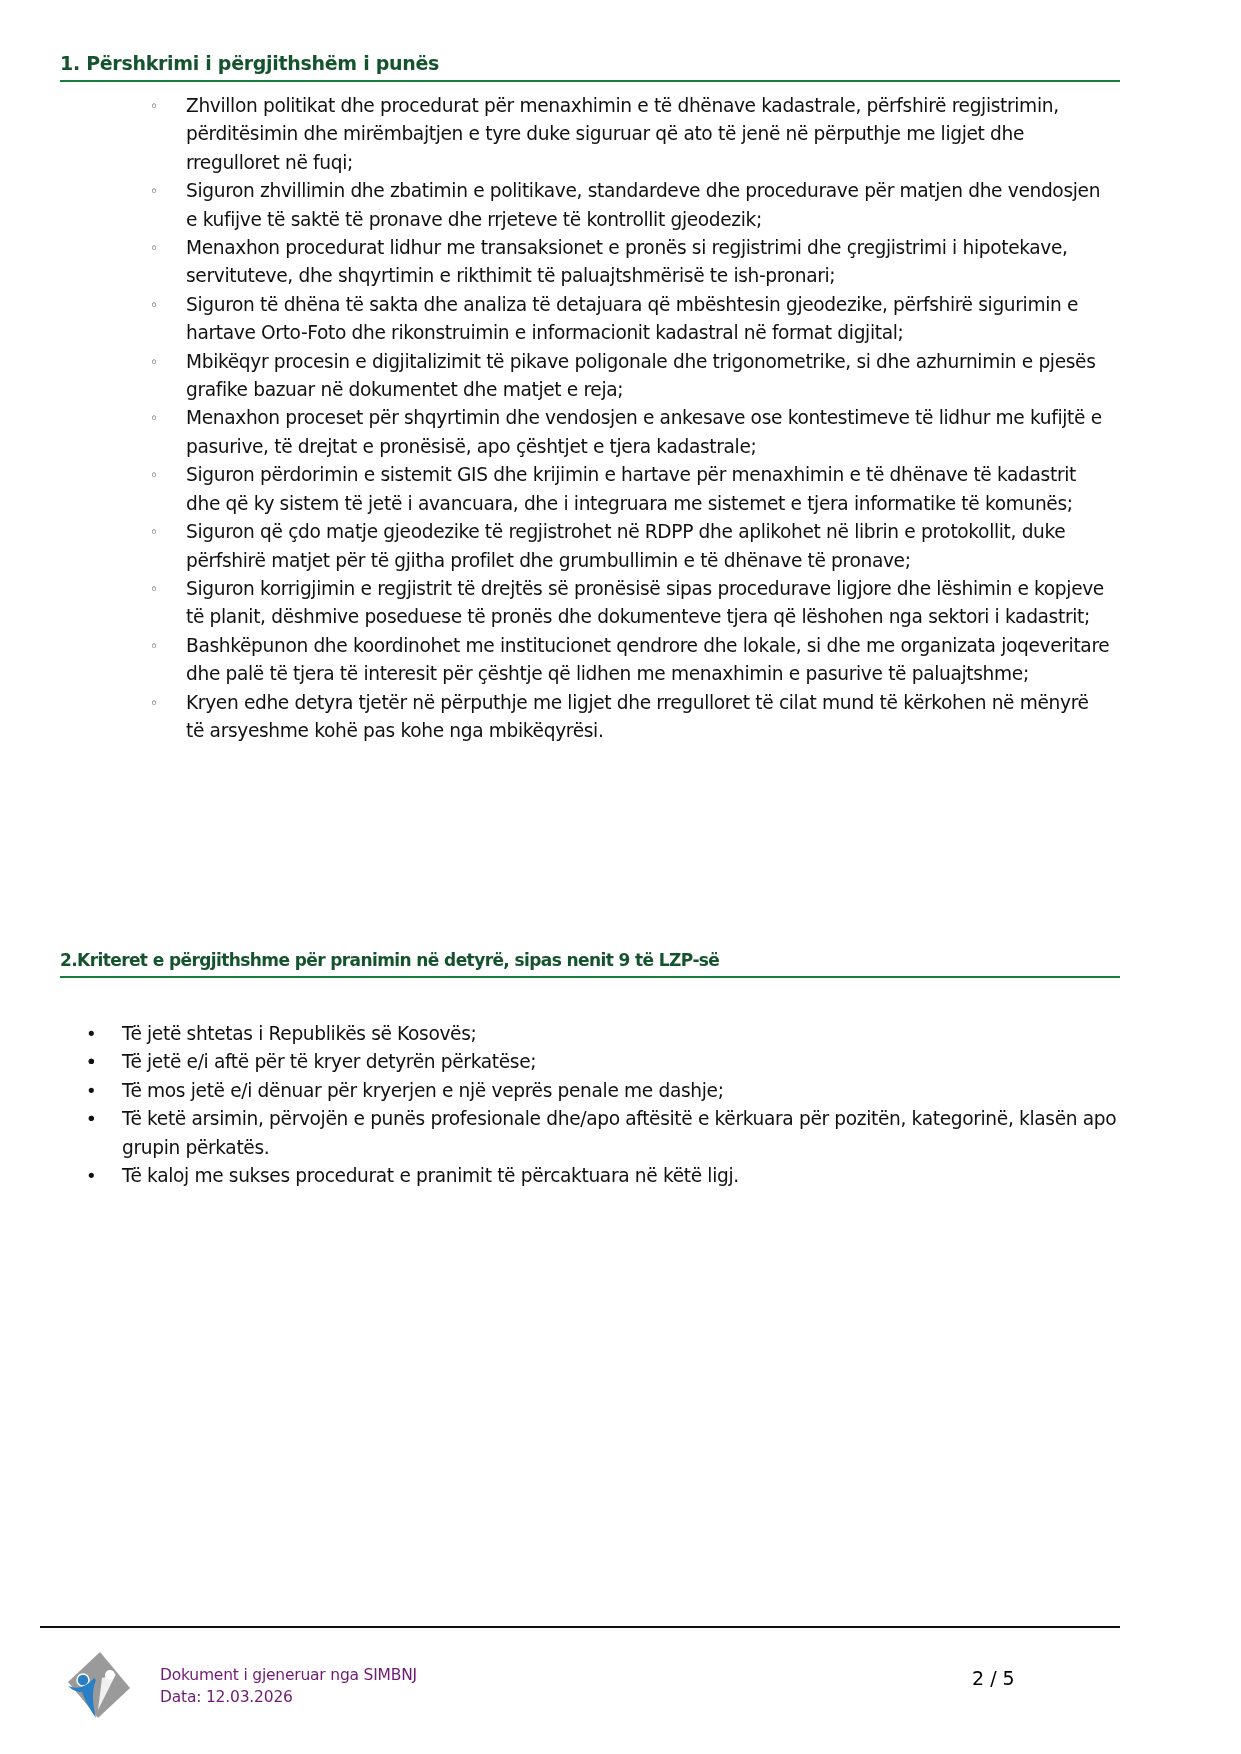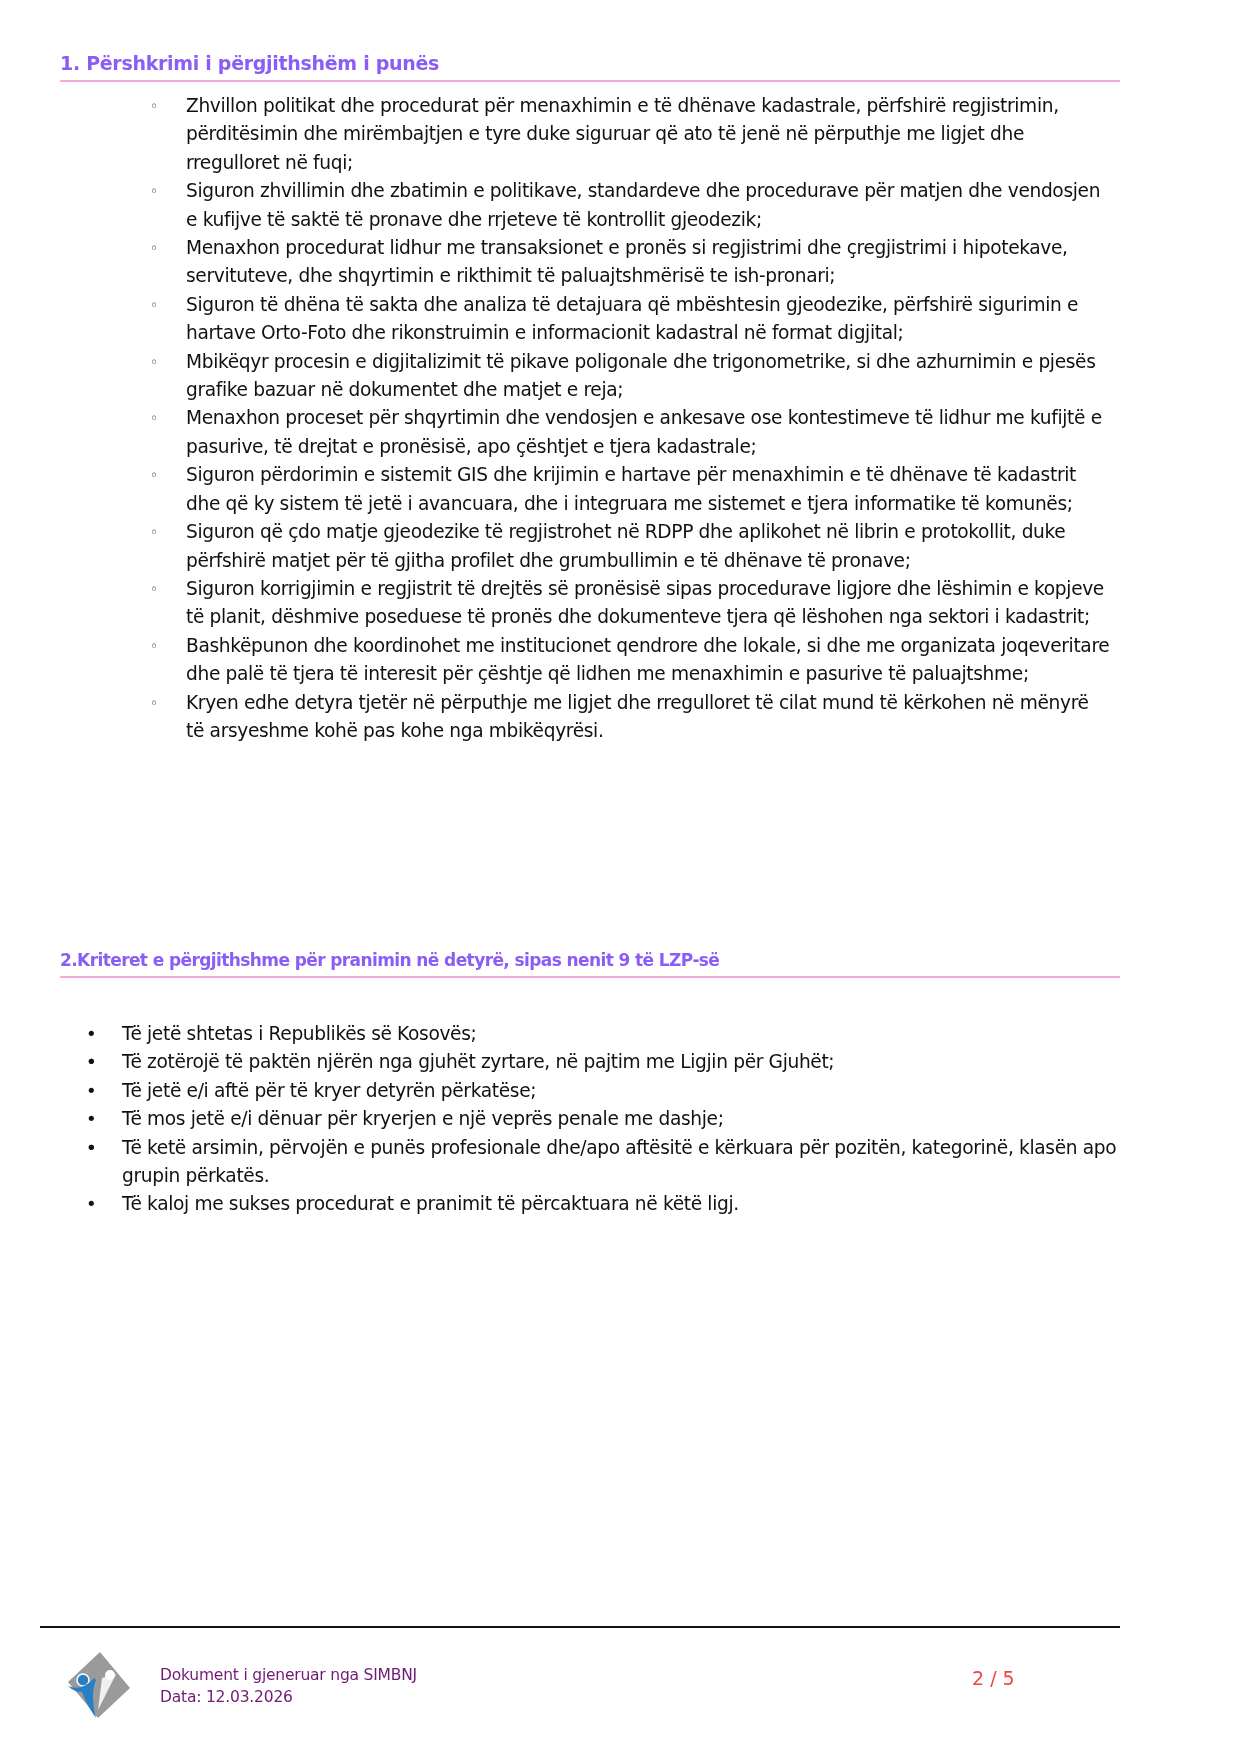--- a/index.html
+++ b/index.html
@@ -3,22 +3,22 @@
   <meta charset="utf-8">
   <style>
     html, body { margin: 0; padding: 0; background: #ffffff; }
     body {
       width: 1241px; height: 1754px; position: relative; overflow: hidden;
       font-family: "DejaVu Sans", "Liberation Sans", sans-serif;
       color: #111111;
     }
     .section-heading {
       position: absolute; left: 60px; width: 1060px;
-      font-weight: bold; color: #8b5cf6;
-      border-bottom: 2px solid #f9a8d4;
+      font-weight: bold; color: #14532d;
+      border-bottom: 2px solid #15803d;
       letter-spacing: -0.3px;
     }
     #h1 { top: 52px; font-size: 19px; padding-bottom: 6px; }
     #h2 { top: 950px; font-size: 17px; padding-bottom: 6px; letter-spacing: -0.6px; }
 
     ul.duties {
       position: absolute; top: 92px; left: 150px; width: 960px;
       margin: 0; padding: 0; list-style: none;
       font-size: 18.6px; line-height: 28.4px; letter-spacing: -0.35px;
     }
@@ -41,21 +41,21 @@
       position: absolute; left: 40px; top: 1626px; width: 1080px;
       height: 0; border-top: 2px solid #111;
     }
     .footer-logo { position: absolute; left: 60px; top: 1648px; width: 72px; height: 72px; }
     .footer-text {
       position: absolute; left: 160px; top: 1664px;
       font-size: 15.5px; line-height: 22px; color: #701a75; letter-spacing: -0.2px;
     }
     .footer-page {
       position: absolute; left: 972px; top: 1667px;
-      font-size: 19px; color: #ef4444;
+      font-size: 19px; color: #000000;
     }
   </style>
 </head>
 <body>
 
 <div id="h1" class="section-heading">1. Përshkrimi i përgjithshëm i punës</div>
 
 <ul class="duties">
   <li><span class="bullet">◦</span><span>Zhvillon politikat dhe procedurat për menaxhimin e të dhënave kadastrale, përfshirë regjistrimin, përditësimin dhe mirëmbajtjen e tyre duke siguruar që ato të jenë në përputhje me ligjet dhe rregulloret në fuqi;</span></li>
   <li><span class="bullet">◦</span><span>Siguron zhvillimin dhe zbatimin e politikave, standardeve dhe procedurave për matjen dhe vendosjen e kufijve të saktë të pronave dhe rrjeteve të kontrollit gjeodezik;</span></li>
@@ -68,21 +68,21 @@
   <li><span class="bullet">◦</span><span>Siguron korrigjimin e regjistrit të drejtës së pronësisë sipas procedurave ligjore dhe lëshimin e kopjeve të planit, dëshmive poseduese të pronës dhe dokumenteve tjera që lëshohen nga sektori i kadastrit;</span></li>
   <li><span class="bullet">◦</span><span>Bashkëpunon dhe koordinohet me institucionet qendrore dhe lokale, si dhe me organizata joqeveritare dhe palë të tjera të interesit për çështje që lidhen me menaxhimin e pasurive të paluajtshme;</span></li>
   <li><span class="bullet">◦</span><span> Kryen edhe detyra tjetër në përputhje me ligjet dhe rregulloret të cilat mund të kërkohen në mënyrë të arsyeshme kohë pas kohe nga mbikëqyrësi.</span></li>
 </ul>
 
 <div id="h2" class="section-heading">2.Kriteret e përgjithshme për pranimin në detyrë, sipas nenit 9 të LZP-së</div>
 
 <ul class="criteria">
   <li><span class="bullet">•</span><span>Të jetë shtetas i Republikës së Kosovës;</span></li>
   <li><span class="bullet">•</span></li>
-  <li><span class="bullet">•</span><span>Të zotërojë të paktën njërën nga gjuhët zyrtare, në pajtim me Ligjin për Gjuhët;</span></li>
+  <li><span class="bullet">•</span></li>
   <li><span class="bullet">•</span><span>Të jetë e/i aftë për të kryer detyrën përkatëse;</span></li>
   <li><span class="bullet">•</span><span>Të mos jetë e/i dënuar për kryerjen e një veprës penale me dashje;</span></li>
   <li><span class="bullet">•</span></li>
   <li><span class="bullet">•</span><span>Të ketë arsimin, përvojën e punës profesionale dhe/apo aftësitë e kërkuara për pozitën, kategorinë, klasën apo grupin përkatës.</span></li>
   <li><span class="bullet">•</span><span>Të kaloj me sukses procedurat e pranimit të përcaktuara në këtë ligj.</span></li>
 </ul>
 
 <div class="footer-rule"></div>
 
 <svg class="footer-logo" viewBox="0 0 72 72">

